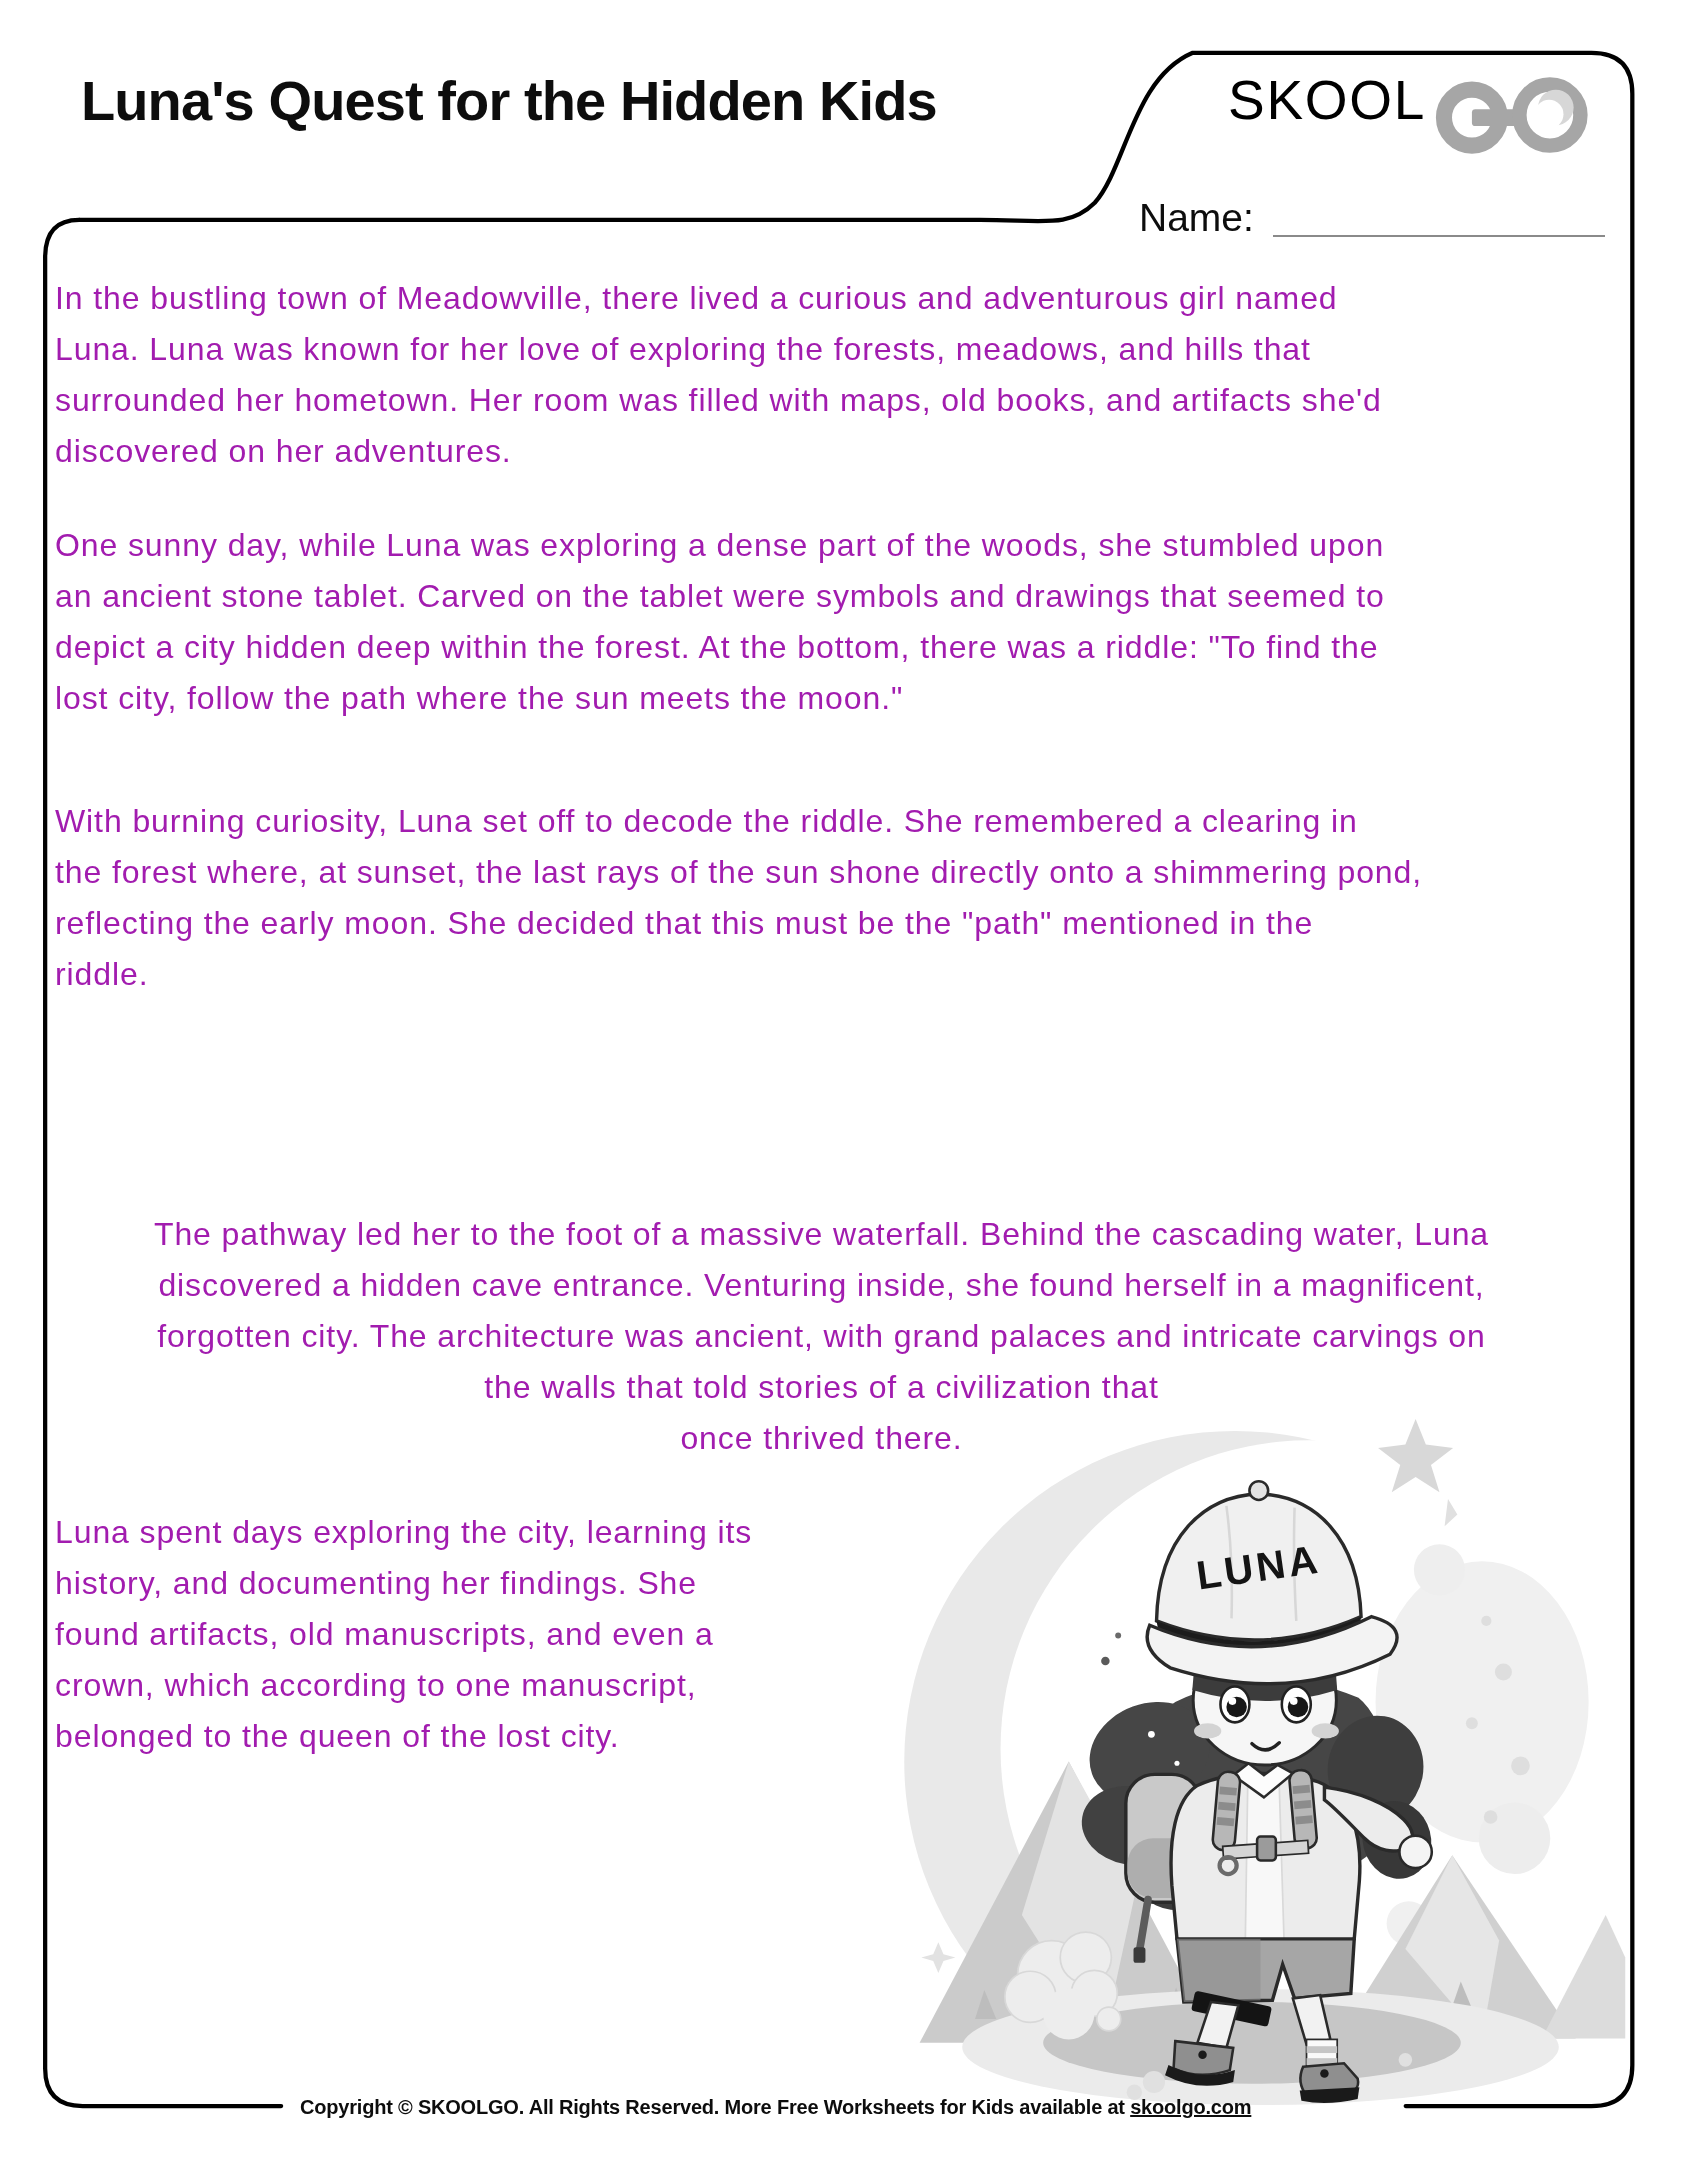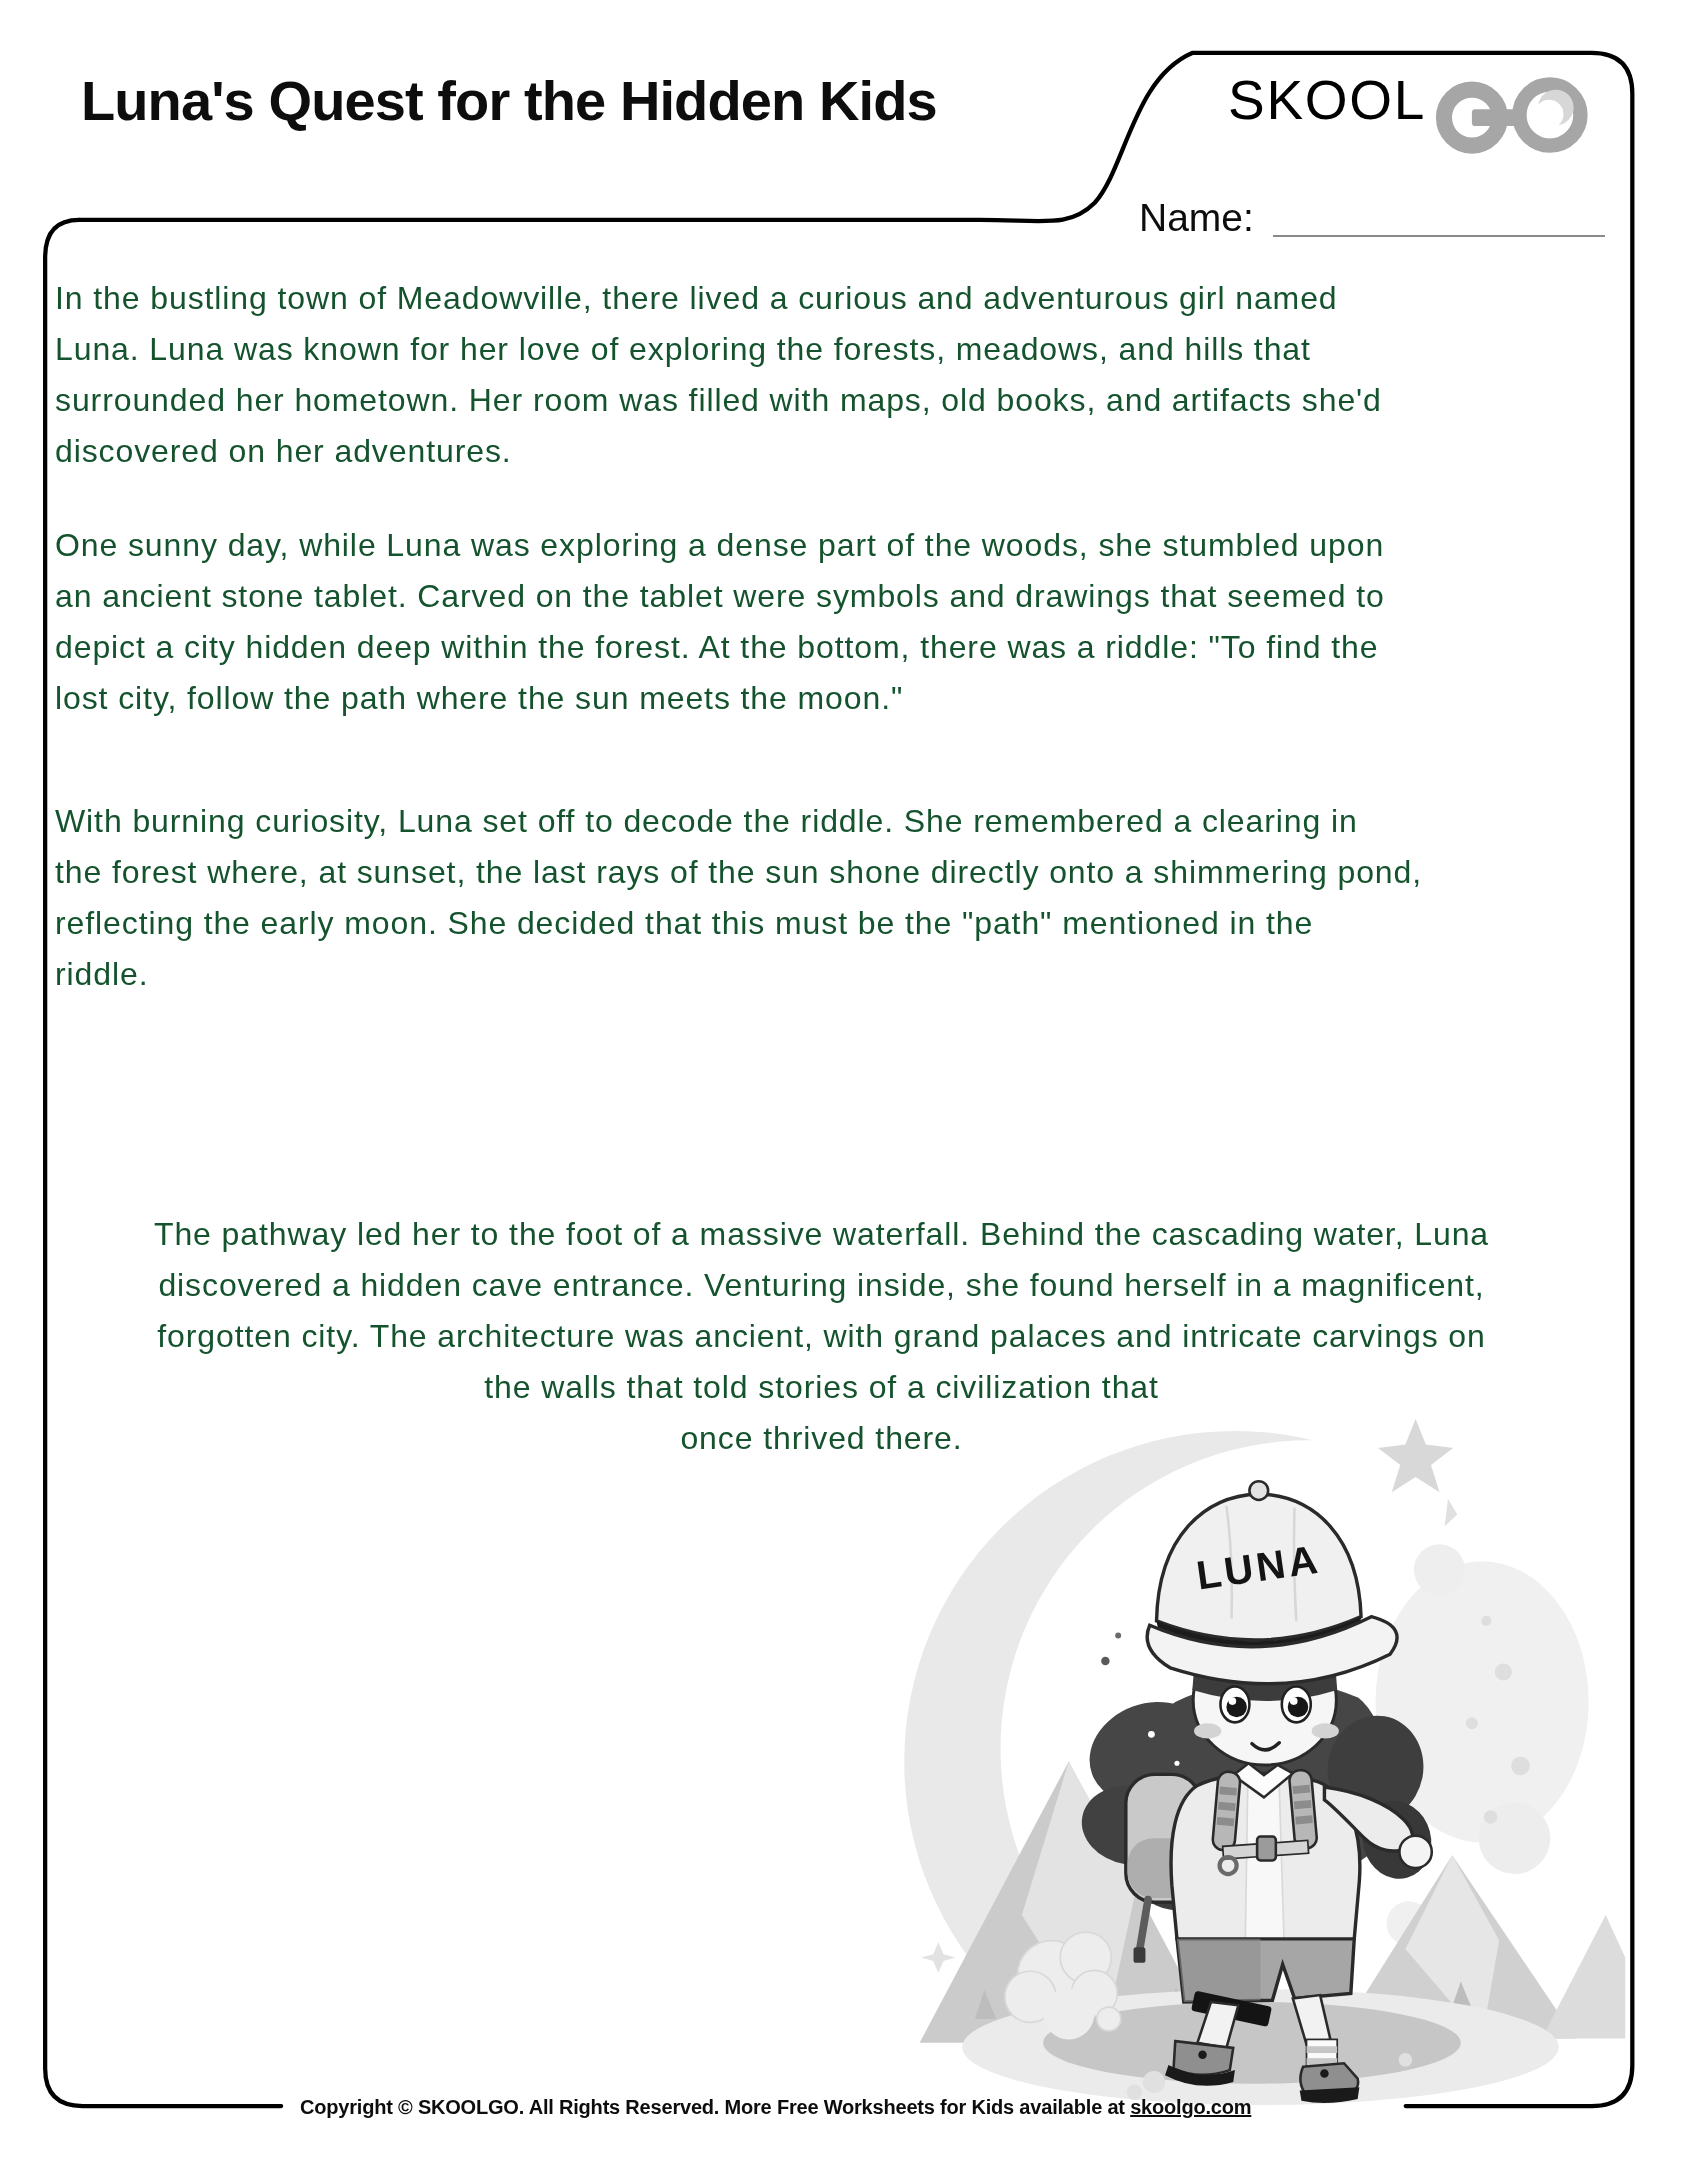--- a/index.html
+++ b/index.html
@@ -31,21 +31,21 @@
     position:absolute;left:1139px;top:198px;
     font-size:39px;font-weight:normal;color:#0d0d0d;line-height:1;
   }
   .name-line{
     position:absolute;left:1273px;top:213px;width:332px;height:22px;
     border-bottom:2.6px solid #8a8a8a;cursor:text;
   }
   .para{
     position:absolute;left:55px;width:1533px;
     font-size:32px;line-height:51px;letter-spacing:0.9px;
-    color:#14532d;white-space:pre-line;
+    color:#a21caf;white-space:pre-line;
   }
   .para.narrow{width:818px;}
   #p1{top:273px;}
   #p2{top:520px;}
   #p3{top:796px;}
   #p4{top:1014px;}
   #p5{top:1209px;text-align:center;}
   #p6{top:1507px;}
   #p7{top:1807px;}
   .footer{
@@ -104,20 +104,25 @@
 lost city, follow the path where the sun meets the moon."</div>
   <div id="p3" class="para">With burning curiosity, Luna set off to decode the riddle. She remembered a clearing in
 the forest where, at sunset, the last rays of the sun shone directly onto a shimmering pond,
 reflecting the early moon. She decided that this must be the "path" mentioned in the
 riddle.</div>
   <div id="p5" class="para">The pathway led her to the foot of a massive waterfall. Behind the cascading water, Luna
 discovered a hidden cave entrance. Venturing inside, she found herself in a magnificent,
 forgotten city. The architecture was ancient, with grand palaces and intricate carvings on
 the walls that told stories of a civilization that
 once thrived there.</div>
+  <div id="p6" class="para narrow">Luna spent days exploring the city, learning its
+history, and documenting her findings. She
+found artifacts, old manuscripts, and even a
+crown, which according to one manuscript,
+belonged to the queen of the lost city.</div>
 
   <svg id="illustration-svg" width="733" height="750" viewBox="0 0 860 880">
 
     <g>
       <circle cx="400" cy="470" r="388" fill="#e9e9e9"></circle>
       <circle cx="487" cy="455" r="362" fill="#ffffff"></circle>
       <ellipse cx="690" cy="400" rx="125" ry="165" fill="#f0f0f0"></ellipse>
       <circle cx="640" cy="245" r="30" fill="#eeeeee"></circle>
       <circle cx="728" cy="560" r="42" fill="#ededed"></circle>
       <circle cx="604" cy="660" r="26" fill="#f0f0f0"></circle>

